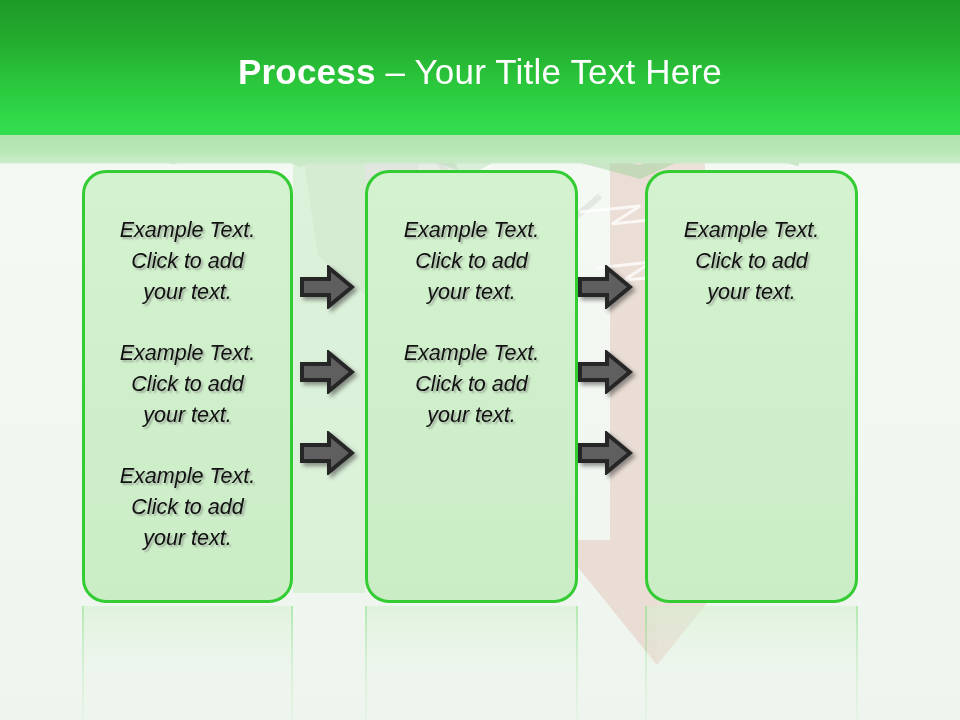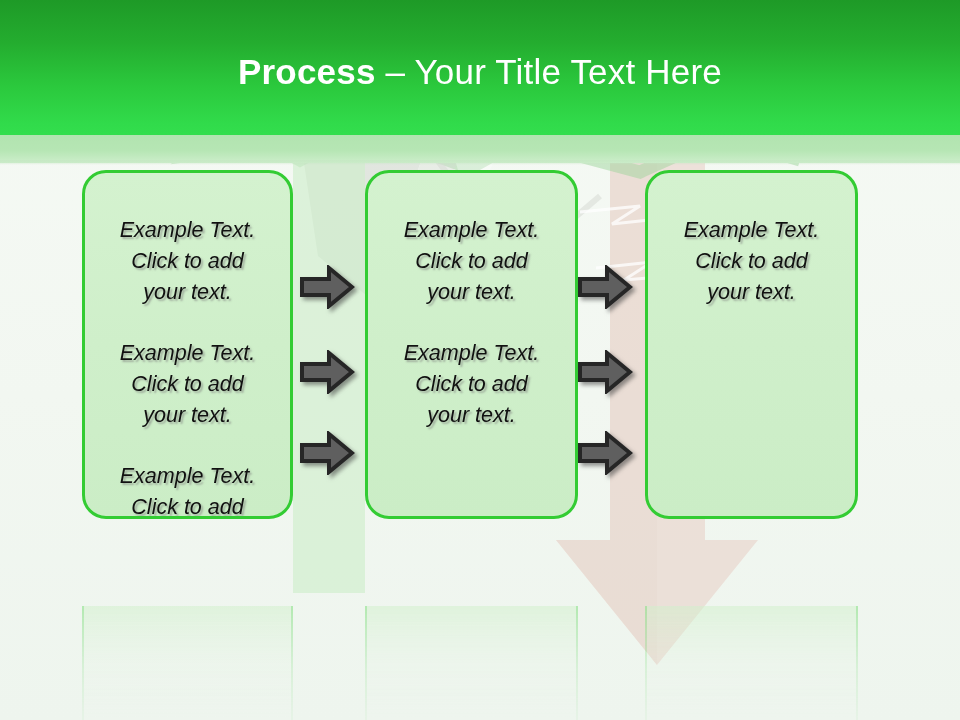--- a/index.html
+++ b/index.html
@@ -66,21 +66,21 @@
     letter-spacing: 0.2px;
     white-space: pre;
   }
   .title .t-bold { font-weight: bold; }
   .title .t-rest { font-weight: normal; margin-top: 24px; }
 
   
   .box {
     position: absolute;
     top: 170px;
-    height: 349px;
+    height: 433px;
     border: 3px solid #33cc33;
     border-radius: 24px;
     background: linear-gradient(180deg, #d4f2cf 0%, #cfefca 50%, #cbedc6 100%);
     box-sizing: border-box;
     overflow: hidden;
   }
   .box-1 { left: 82px;  width: 211px; }
   .box-2 { left: 365px; width: 213px; }
   .box-3 { left: 645px; width: 213px; }
 

